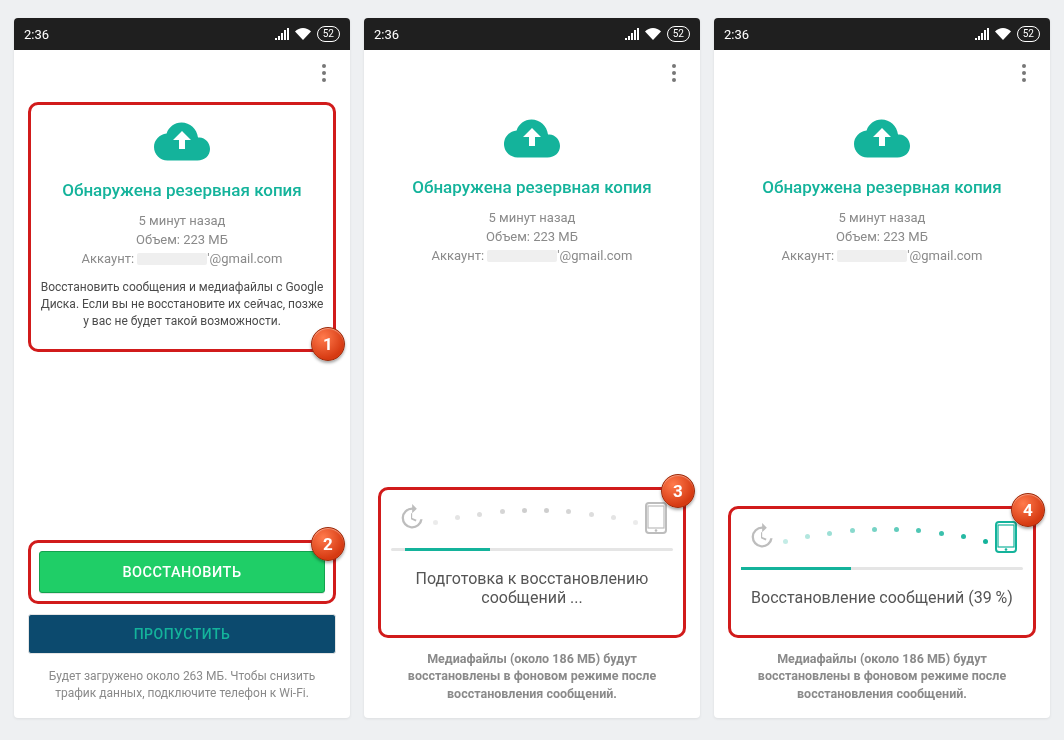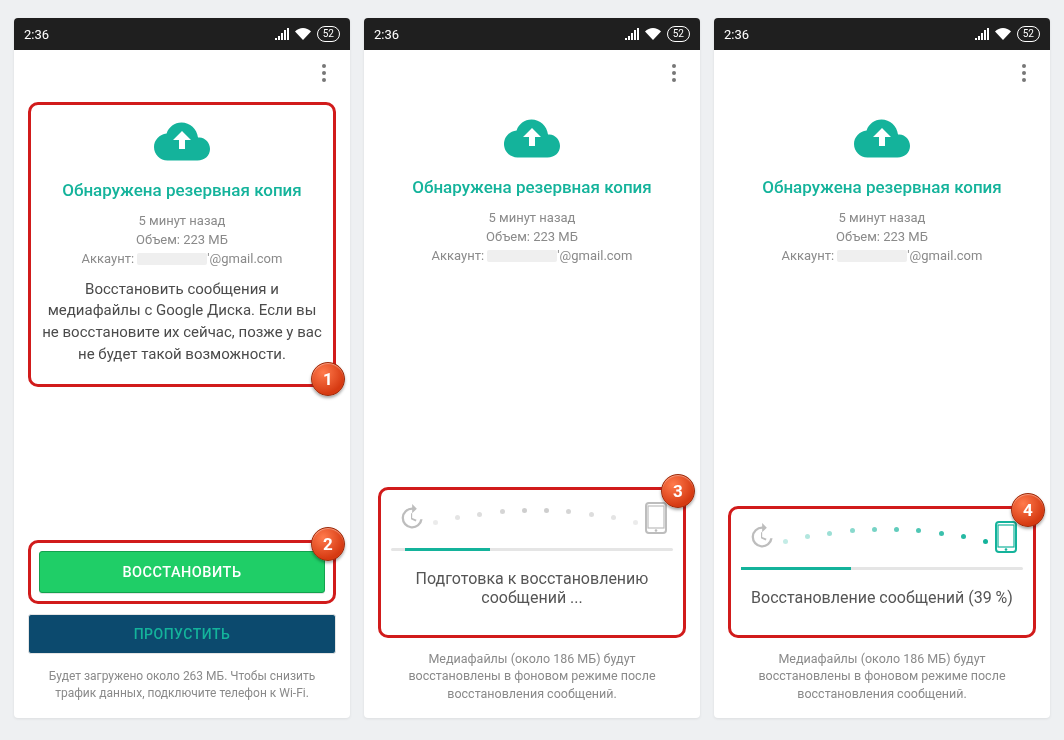--- a/index.html
+++ b/index.html
@@ -101,21 +101,21 @@
     display: inline-block;
     width: 70px; height: 12px;
     background: #efefef;
     border-radius: 2px;
     vertical-align: -2px;
     filter: blur(0.5px);
   }
   .meta .acct-domain { display: inline; }
 
   .desc {
-    font-size: 15px;
+    font-size: 12px;
     color: #4b4b4b;
     line-height: 1.45;
     text-align: center;
     padding: 0 2px;
   }
 
   
   .badge {
     position: absolute;
     right: -12px;
@@ -224,20 +224,21 @@
     text-align: center;
     margin-top: 18px;
   }
   .below-note {
     font-size: 12.5px;
     color: #8a8a8a;
     text-align: center;
     line-height: 1.4;
     margin-top: 12px;
     padding: 0 10px 6px;
+    font-weight: bold;
   }
 
   
   .plain-top {
     width: 100%;
     display: flex; flex-direction: column; align-items: center;
     padding: 10px 4px 0;
   }
 </style>
 </head>

